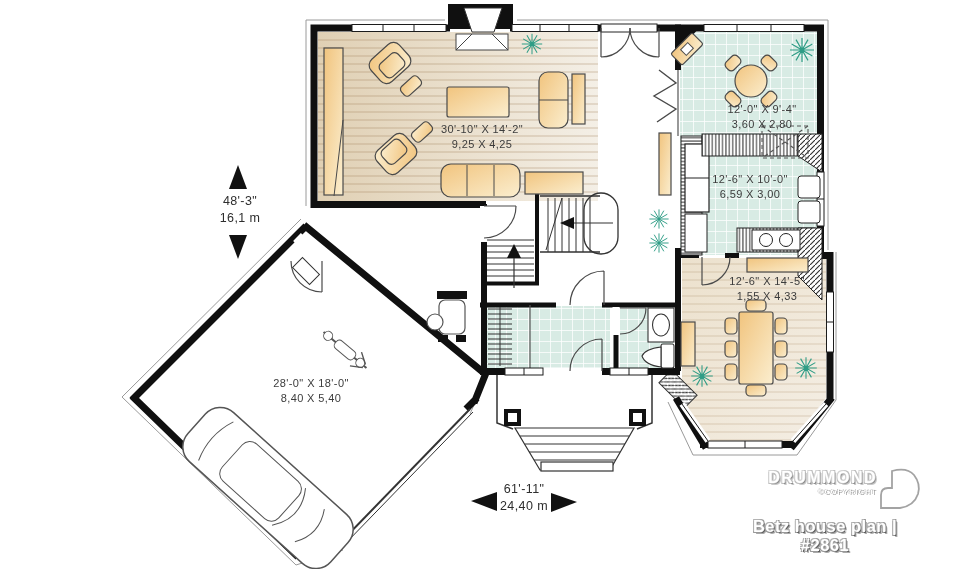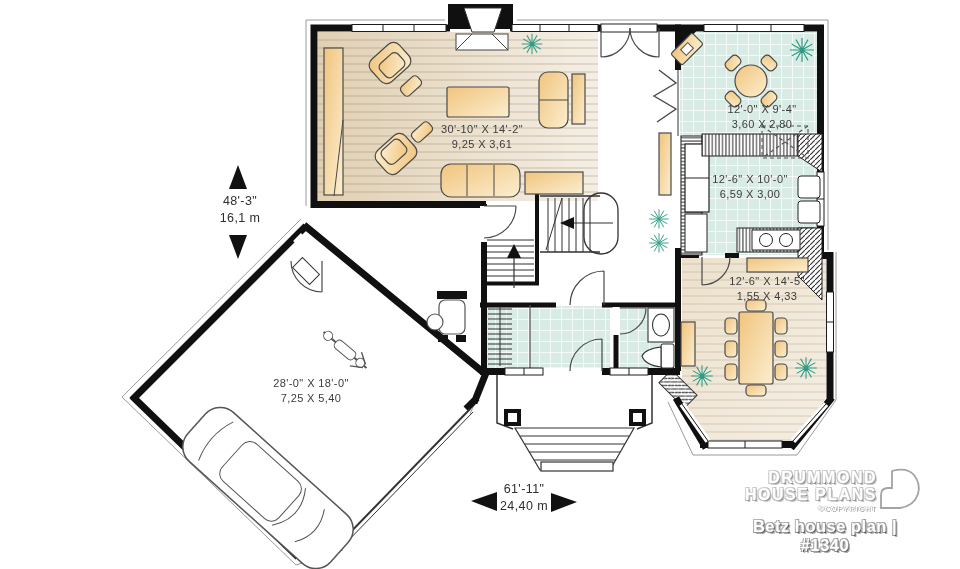--- a/index.html
+++ b/index.html
@@ -292,51 +292,50 @@
   <g fill="#111">
     <polygon points="238,165 229,189 247,189"></polygon>
     <polygon points="238,259 229,235 247,235"></polygon>
     <polygon points="471,501 497,492 497,511"></polygon>
     <polygon points="577,502 551,493 551,512"></polygon>
   </g>
 </svg>
 
 <div class="rlabel" style="left:482px;top:122px">
   <span>30'-10" X 14'-2"</span>
-  <span>9,25 X 3,61</span>
+  <span>9,25 X 4,25</span>
 </div>
 <div class="rlabel" style="left:762px;top:102px">
   <span>12'-0" X 9'-4"</span>
   <span>3,60 X 2,80</span>
 </div>
 <div class="rlabel" style="left:750px;top:172px">
   <span>12'-6" X 10'-0"</span>
   <span>6,59 X 3,00</span>
 </div>
 <div class="rlabel" style="left:767px;top:274px">
   <span>12'-6" X 14'-5"</span>
   <span>1,55 X 4,33</span>
 </div>
 <div class="rlabel" style="left:311px;top:376px">
   <span>28'-0" X 18'-0"</span>
-  <span>7,25 X 5,40</span>
+  <span>8,40 X 5,40</span>
 </div>
 
 <div class="dlabel" style="left:240px;top:193px">
   <span>48'-3"</span>
   <span>16,1 m</span>
 </div>
 <div class="dlabel" style="left:524px;top:481px">
   <span>61'-11"</span>
   <span>24,40 m</span>
 </div>
 
 <div class="brand">
   <div class="b1">DRUMMOND</div>
-  <div class="b1">HOUSE PLANS</div>
   <div class="b2">©COPYRIGHT</div>
 </div>
 <svg class="dglyph" width="44" height="48" viewBox="0 0 44 48">
   <path d="M3 44 L3 31 Q3 24 10 24 L14 24 L14 7 Q29 3 36 11 Q43 20 40 30 Q36 42 22 44 Z" fill="#ffffff" stroke="#a3a3a3" stroke-width="1.8"></path>
 </svg>
-<div class="btitle">Betz house plan | #1340</div>
+<div class="btitle">Betz house plan | #2861</div>
 
 </div>
 
 </body></html>

